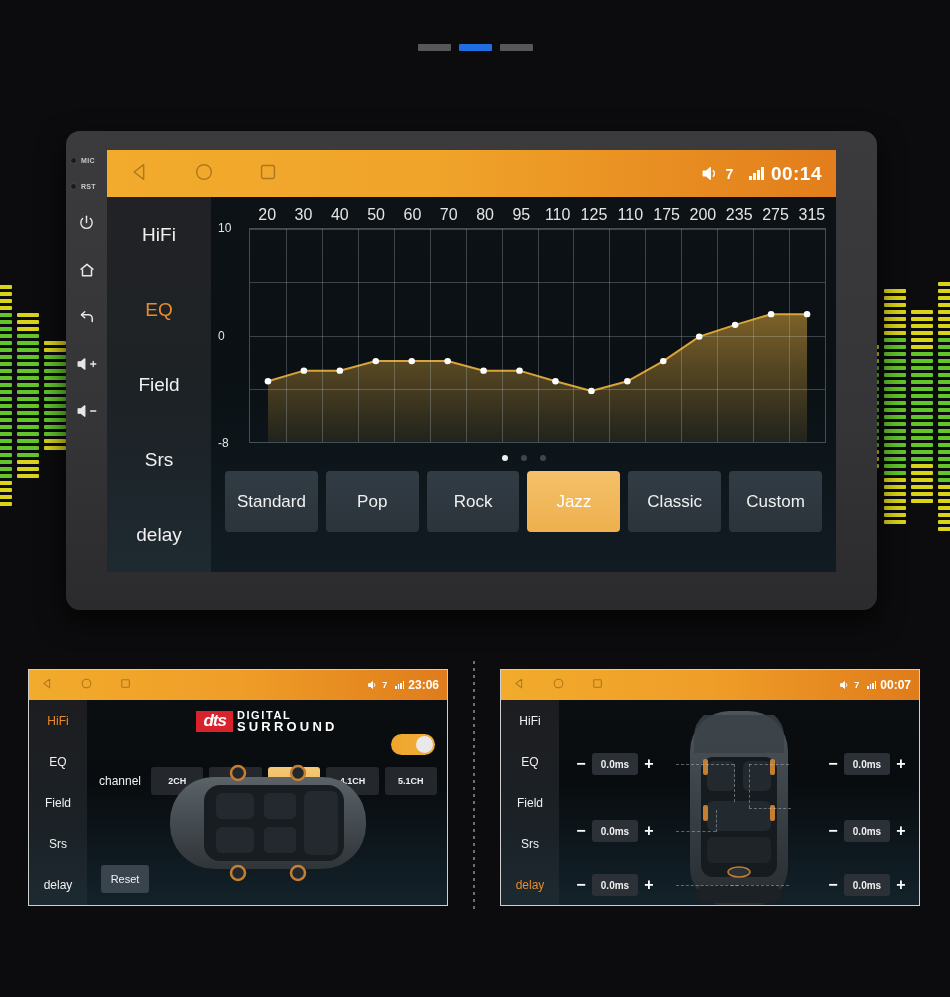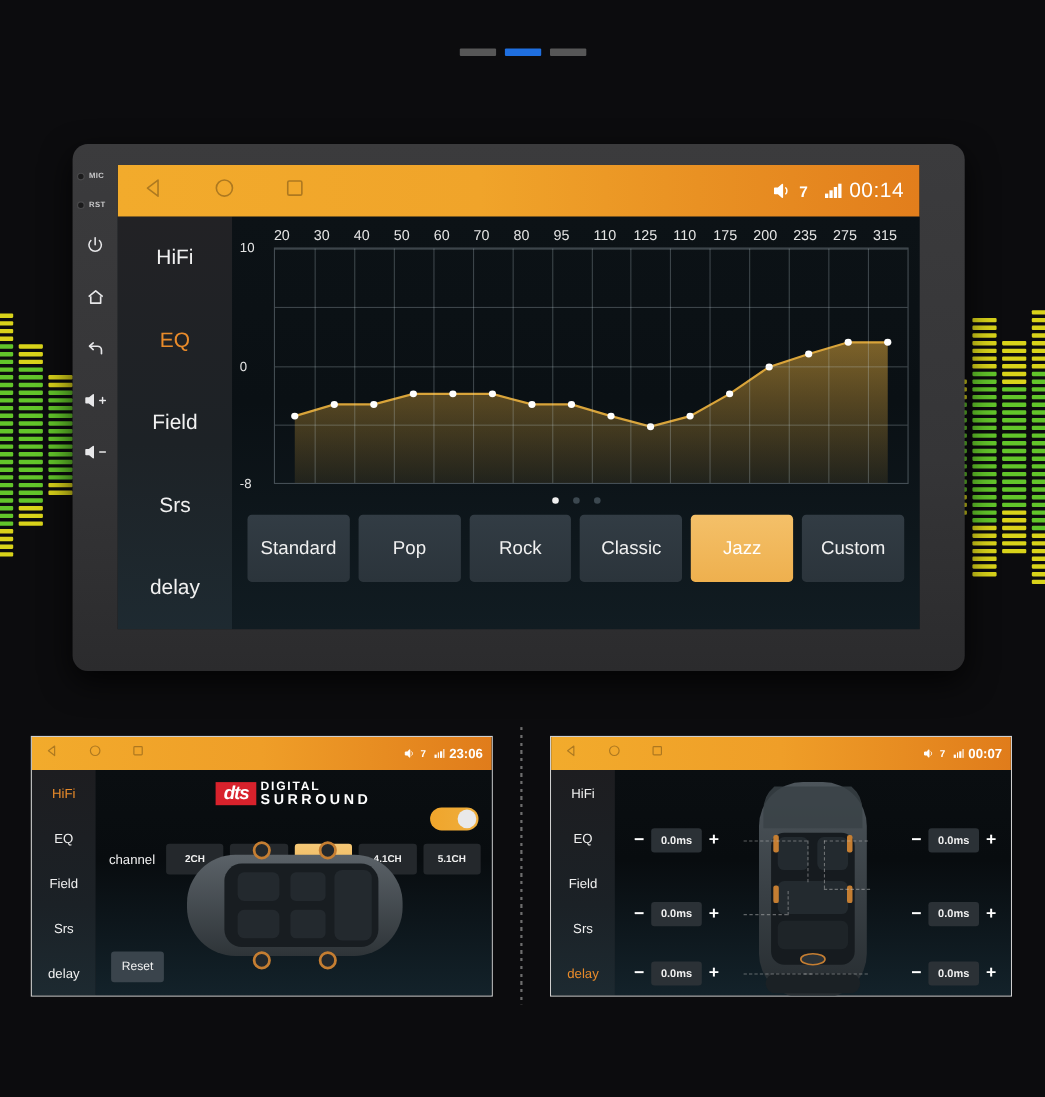--- a/index.html
+++ b/index.html
@@ -46,39 +46,39 @@
     background: #0f1519; overflow: hidden;
   }
   
   .statusbar { height: 47px; width: 100%;
     background: linear-gradient(90deg,#f2ab2c 0%,#f0a42a 45%,#e27e1c 100%);
     display: flex; align-items: center; padding: 0 14px 0 22px; }
   .navbtns { display: flex; align-items: center; gap: 42px; }
   .navbtn { opacity: .45; }
   .status-right { margin-left: auto; display: flex; align-items: center; gap: 16px; color: #fff; }
   .vol { display: flex; align-items: center; gap: 5px; font-size: 14px; font-weight: bold; }
-  .clock { display: flex; align-items: center; gap: 7px; font-size: 19px; font-weight: normal; letter-spacing: .5px; }
+  .clock { display: flex; align-items: center; gap: 7px; font-size: 19px; font-weight: bold; letter-spacing: .5px; }
   .bars { display: flex; align-items: flex-end; gap: 1.5px; height: 13px; }
   .bars i { width: 2.5px; background: #fff; display: block; }
   .bars i:nth-child(1){height:4px} .bars i:nth-child(2){height:7px}
   .bars i:nth-child(3){height:10px} .bars i:nth-child(4){height:13px}
 
   .body { display: flex; height: 375px; }
   .menu { width: 104px; background: linear-gradient(180deg,#222225 0%,#1d2226 55%,#1e2a31 100%);
     display: flex; flex-direction: column; }
   .menu-item { flex: 1; display: flex; align-items: center; justify-content: center;
     font-size: 19px; color: #f1f1f1; }
   .menu-item.active { color: #e98b2a; }
 
   .content { flex: 1; background: linear-gradient(180deg,#0c1216 0%,#0a1014 45%,#111c22 100%);
     position: relative; }
 
   
   .freqrow { display: flex; padding: 9px 6px 4px 38px; }
-  .freq { flex: 1; text-align: left; font-size: 13px; color: #e4e4e4; }
+  .freq { flex: 1; text-align: center; font-size: 16px; color: #e4e4e4; }
   .plotwrap { position: relative; margin: 0 10px 0 38px; height: 215px; }
   .ylab { position: absolute; left: -31px; font-size: 12px; color: #e4e4e4; }
   .ylab.top { top: -7px; text-align: center; } .ylab.mid { top: 101px; } .ylab.bot { top: 208px; }
   .plot { position: absolute; inset: 0; border: 1px solid rgba(200,215,225,.30); }
   .gl { position: absolute; background: rgba(200,215,225,.26); }
   .glv { width: 1px; top: 0; bottom: 0; }
   .glh { height: 1px; left: 0; right: 0; }
   .eqsvg { position: absolute; inset: 0; width: 100%; height: 100%; }
   .dots { display: flex; justify-content: center; gap: 13px; margin-top: 12px; }
   .dot { width: 6px; height: 6px; border-radius: 50%; background: #3c4850; }
@@ -549,22 +549,22 @@
           </div>
           <div class="dots">
             <span class="dot active"></span>
             <span class="dot"></span>
             <span class="dot"></span>
           </div>
           <div class="presets" id="presets">
               <div class="preset">Standard</div>
               <div class="preset">Pop</div>
               <div class="preset">Rock</div>
+              <div class="preset active">Jazz</div>
               <div class="preset">Classic</div>
-              <div class="preset active">Jazz</div>
               <div class="preset">Custom</div>
             </div>
         </div>
       </div>
     </div>
   </div>
 
   <div class="panel left">
     <div class="p-status">
       <div class="p-nav">

